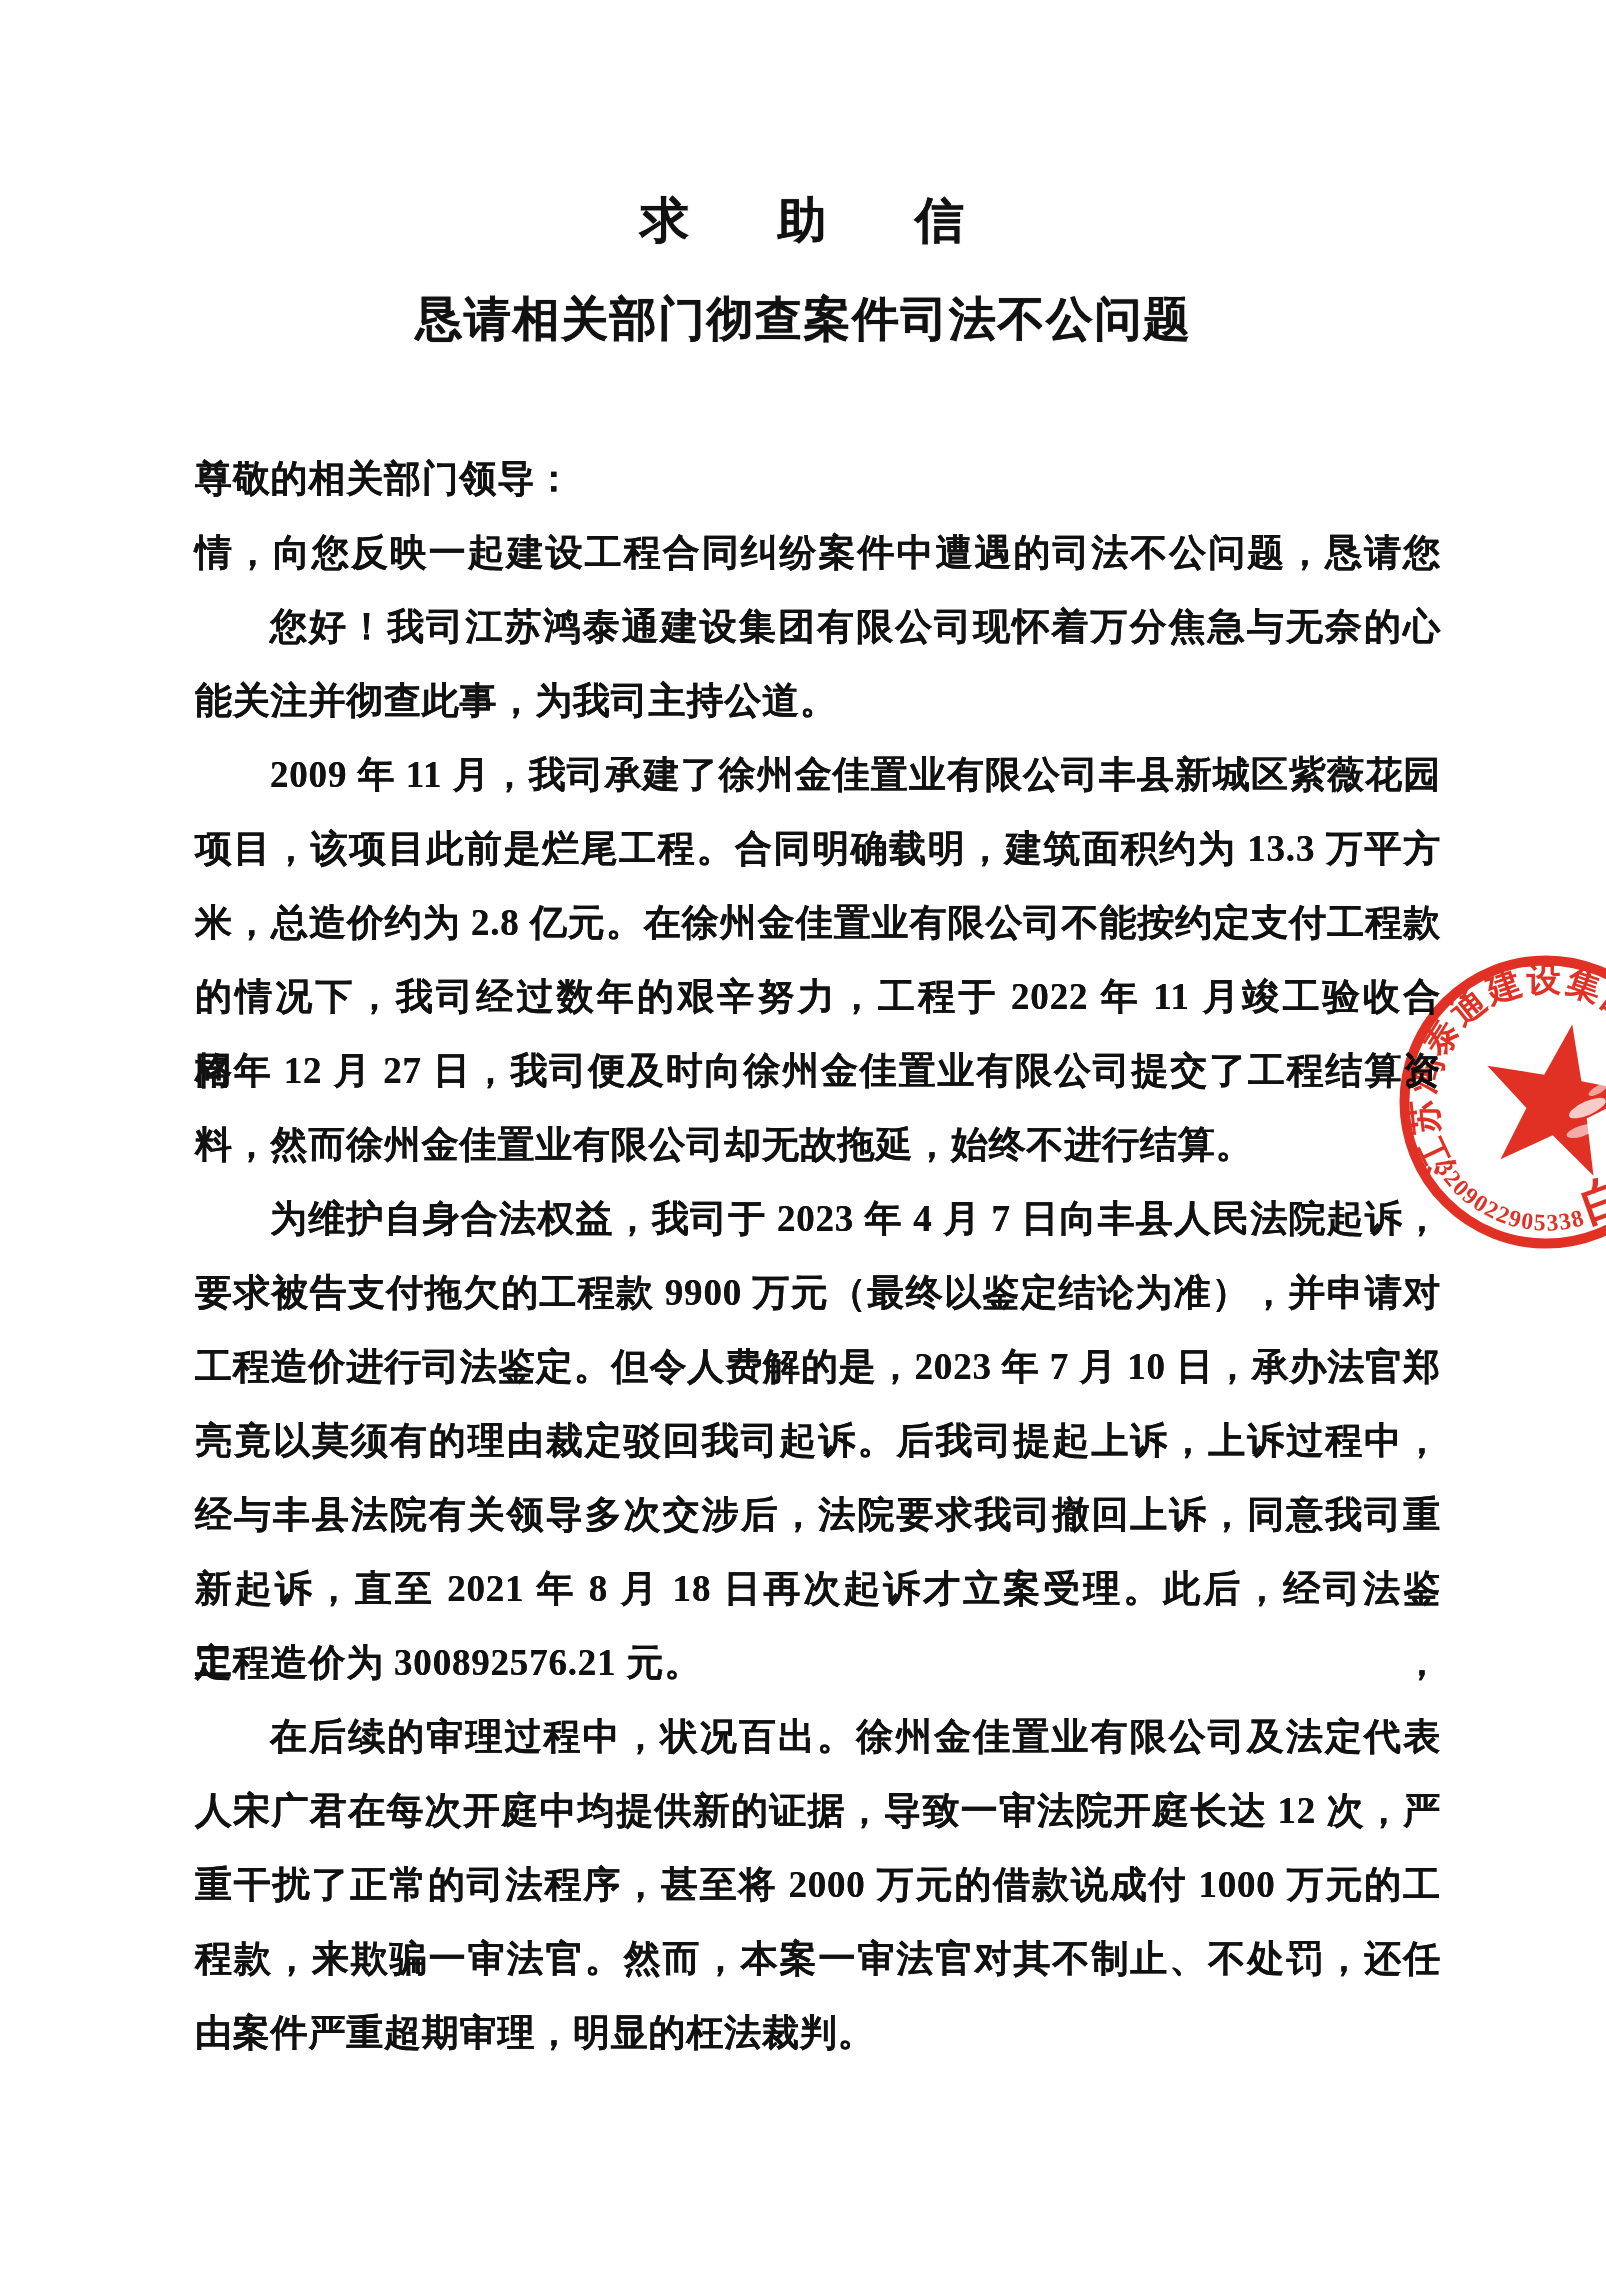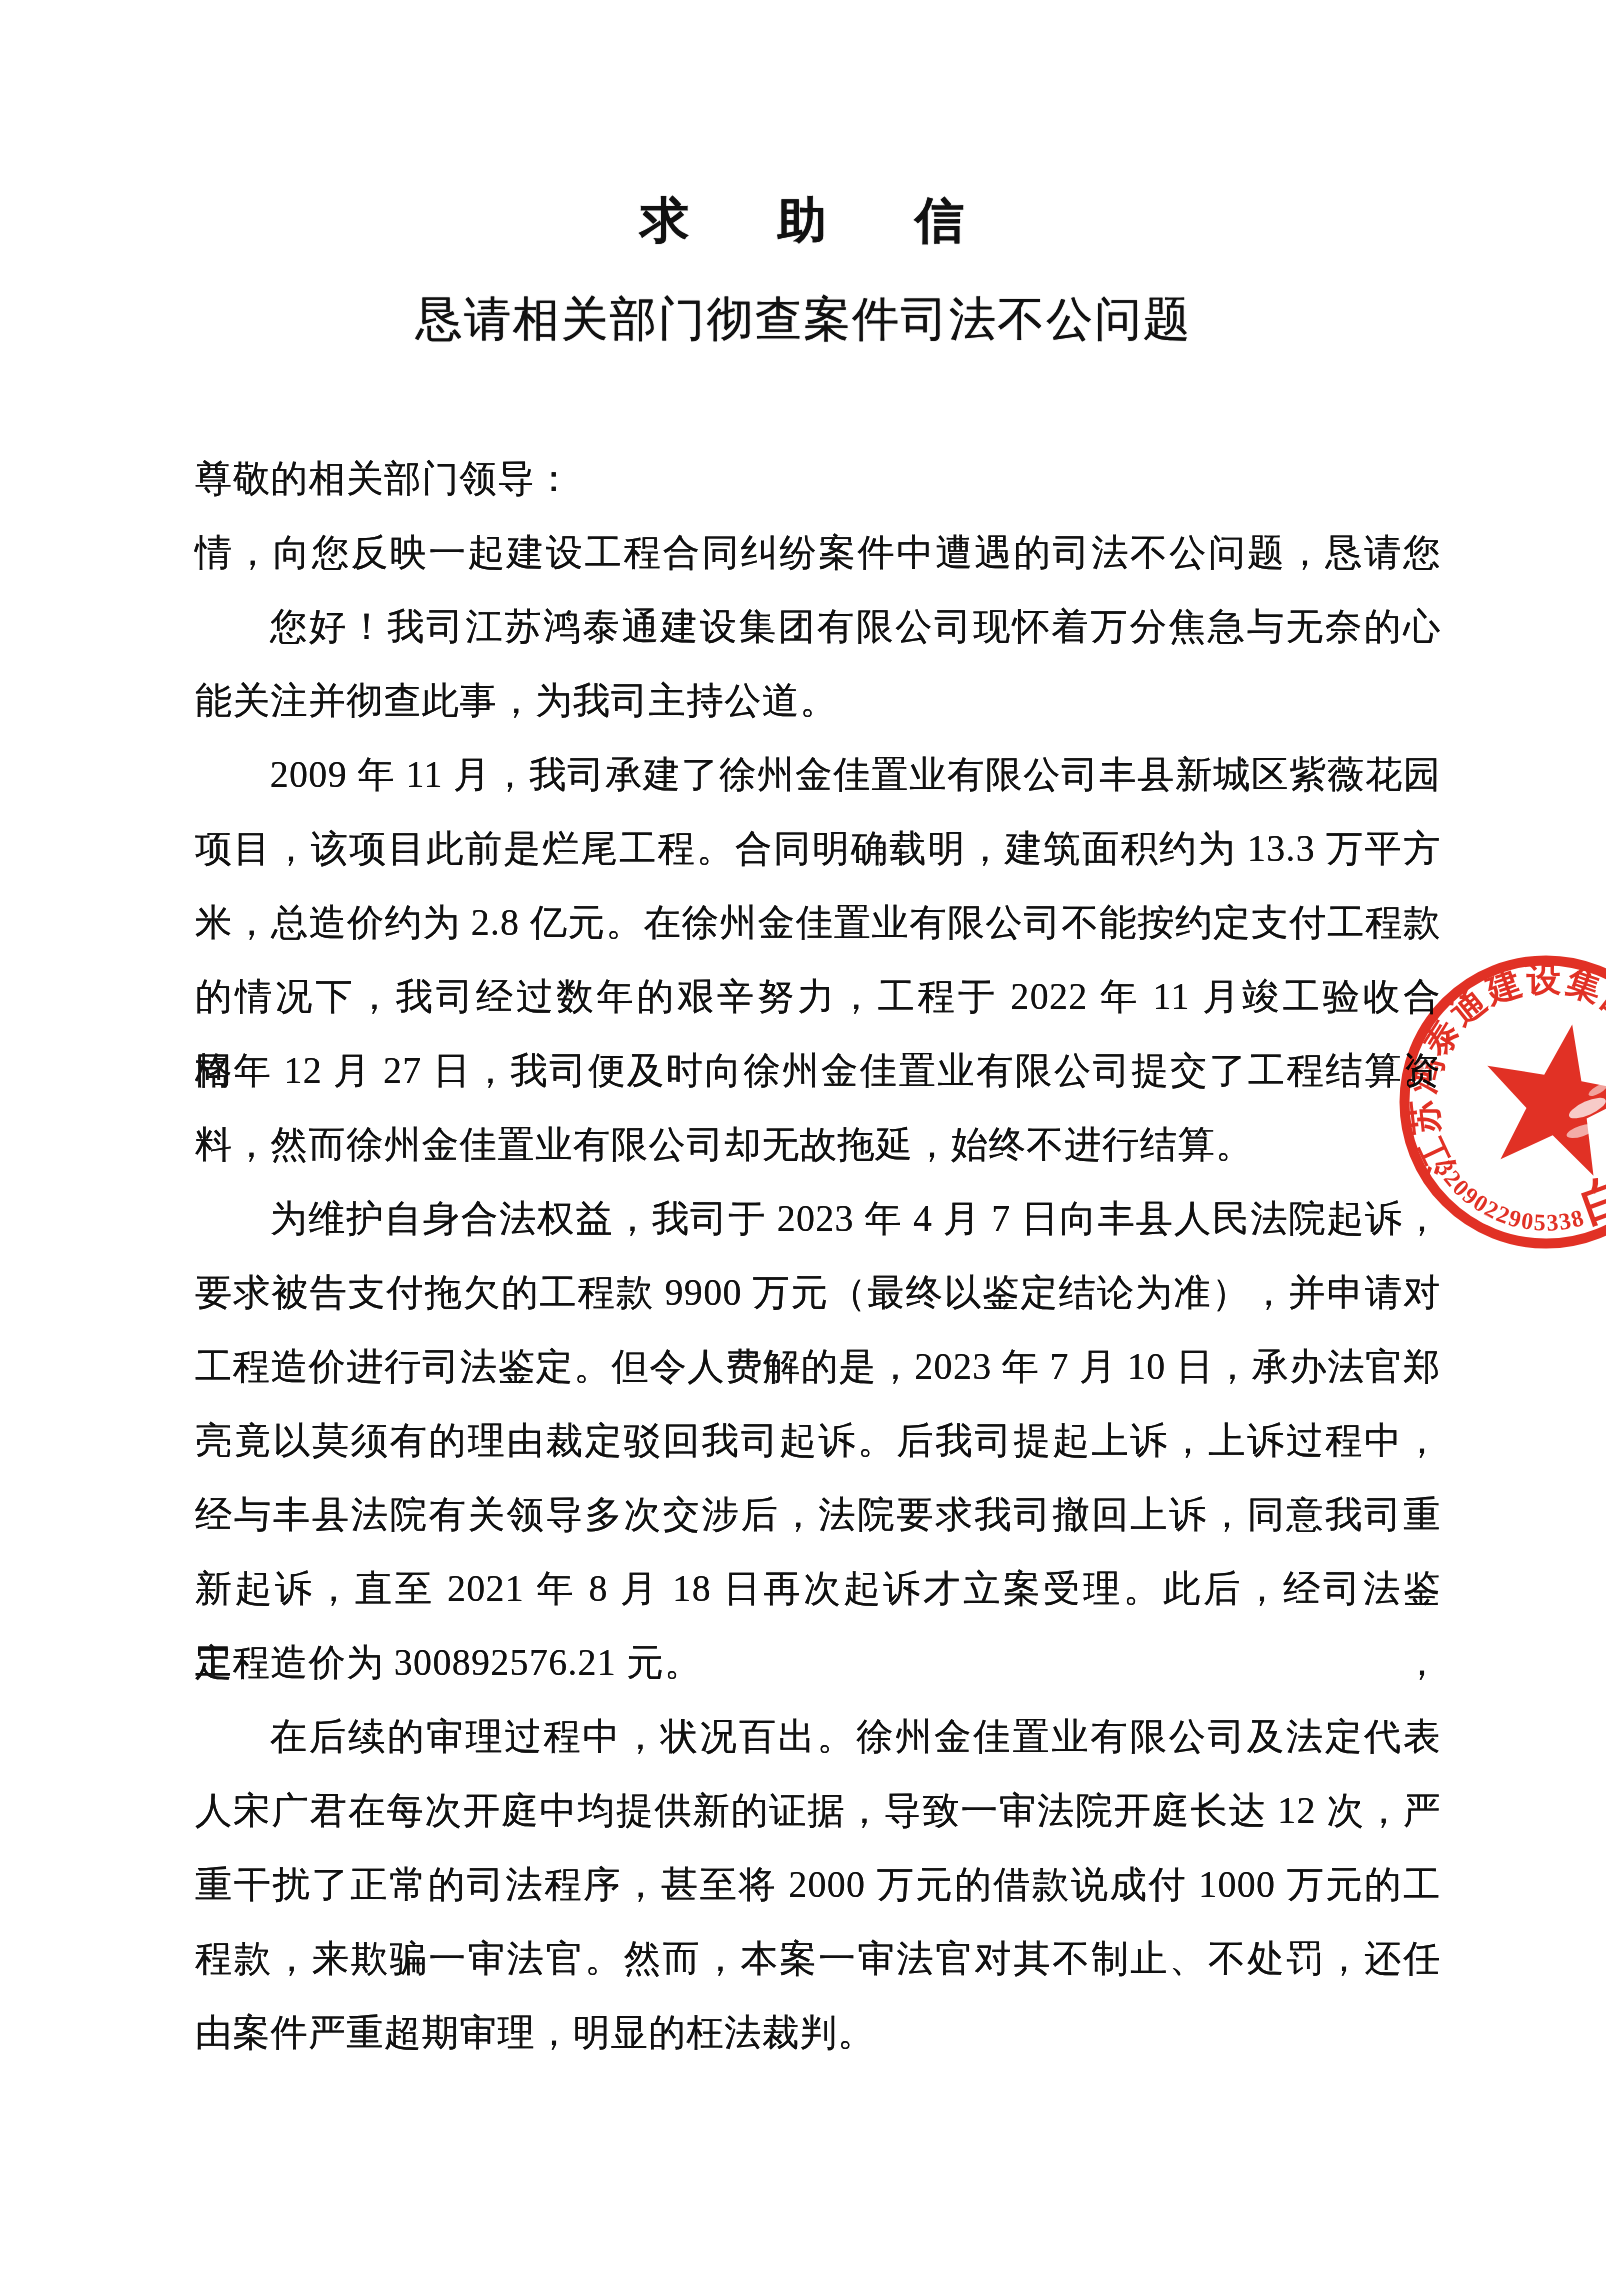--- a/index.html
+++ b/index.html
@@ -13,32 +13,33 @@
   }
   .page{position:absolute;inset:0;background:#ffffff;border-radius:27px;}
   .doc-title{
     position:absolute;left:0;top:182px;width:1607px;height:77px;
     text-align:center;font-size:49px;font-weight:bold;line-height:77px;
     word-spacing:70px;letter-spacing:3.1px;
     text-shadow:0 0 0.8px #111;
   }
   .doc-subtitle{
     position:absolute;left:0;top:289px;width:1607px;height:61px;
-    text-align:center;font-size:47px;font-weight:normal;line-height:61px;
+    text-align:center;font-size:47px;font-weight:bold;line-height:61px;
     letter-spacing:1.5px;text-shadow:0 0 0.8px #111;
   }
   .letter-body{
     position:absolute;left:195px;top:442px;width:1246px;
     font-size:37px;
   }
   .line{
     height:74px;line-height:74px;
     white-space:nowrap;
     text-shadow:0 0 0.5px #222;
     letter-spacing:0.8px;
+    font-weight:bold;
   }
   .line.fill{
     text-align:justify;
     text-align-last:justify;
     white-space:normal;
   }
   .line.indent{text-indent:75px;}
   .salutation{margin-bottom:0;}
   
   .seal{

